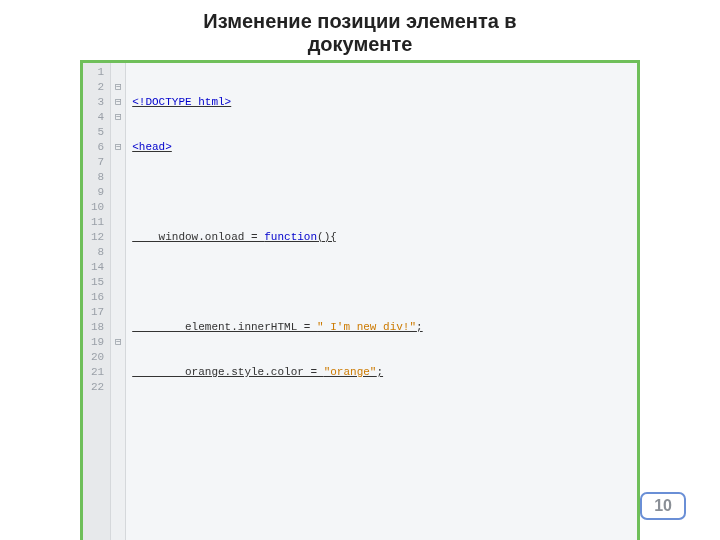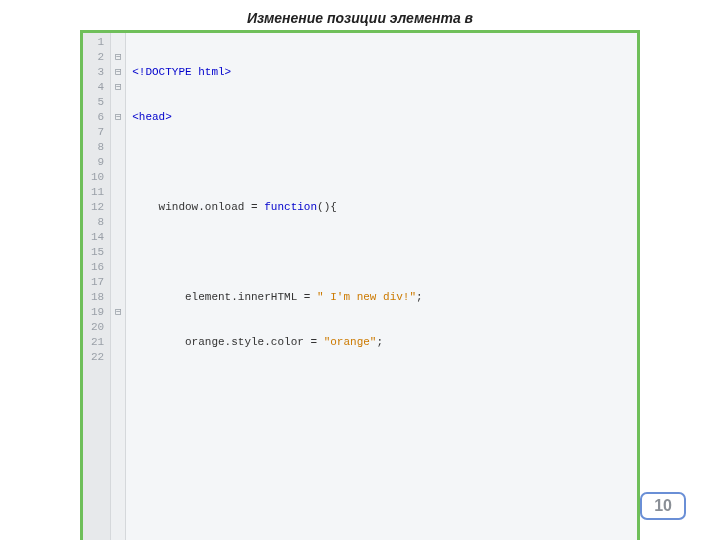--- a/index.html
+++ b/index.html
@@ -6,23 +6,22 @@
     margin: 0;
     width: 720px;
     height: 540px;
     background: #ffffff;
     font-family: Arial, Helvetica, sans-serif;
     position: relative;
     overflow: hidden;
   }
   .title {
     text-align: center;
-    font-style: italic;
     font-weight: bold;
-    font-size: 14px;
+    font-size: 20px;
     color: #222;
     margin: 10px 40px 0 40px;
     line-height: 1.15;
   }
   .code-frame {
     margin: 4px 80px 0 80px;
     border: 3px solid #6fbf5a;
     background: #fff;
   }
   .code-area {
@@ -50,21 +49,21 @@
     border-right: 1px solid #d5d8db;
   }
   .fold div, .gutter div { height: 15px; }
   .code {
     padding: 2px 6px;
     white-space: pre;
     color: #333;
     flex: 1;
     background: #f4f6f8;
   }
-  .code div { height: 15px; }
+  .code div { height: 15px; text-decoration: underline; }
   .kw  { color: #0000cc; }
   .tag { color: #0000cc; }
   .str { color: #cc7a00; }
   .ident { color: #333; }
 
   .page-badge {
     position: absolute;
     right: 34px;
     bottom: 20px;
     border: 2px solid #6a8fd6;
@@ -74,20 +73,21 @@
     color: #8a8f96;
     font-size: 16px;
     background: #fff;
   }
 </style>
 </head>
 <body>
 
 <div class="title">
   <span>Изменение позиции элемента в</span><br>
+  <span>документе</span>
 </div>
 
 <div class="code-frame">
   <div class="code-area">
     <div class="gutter">
       <div>1</div>
       <div>2</div>
       <div>3</div>
       <div>4</div>
       <div>5</div>

